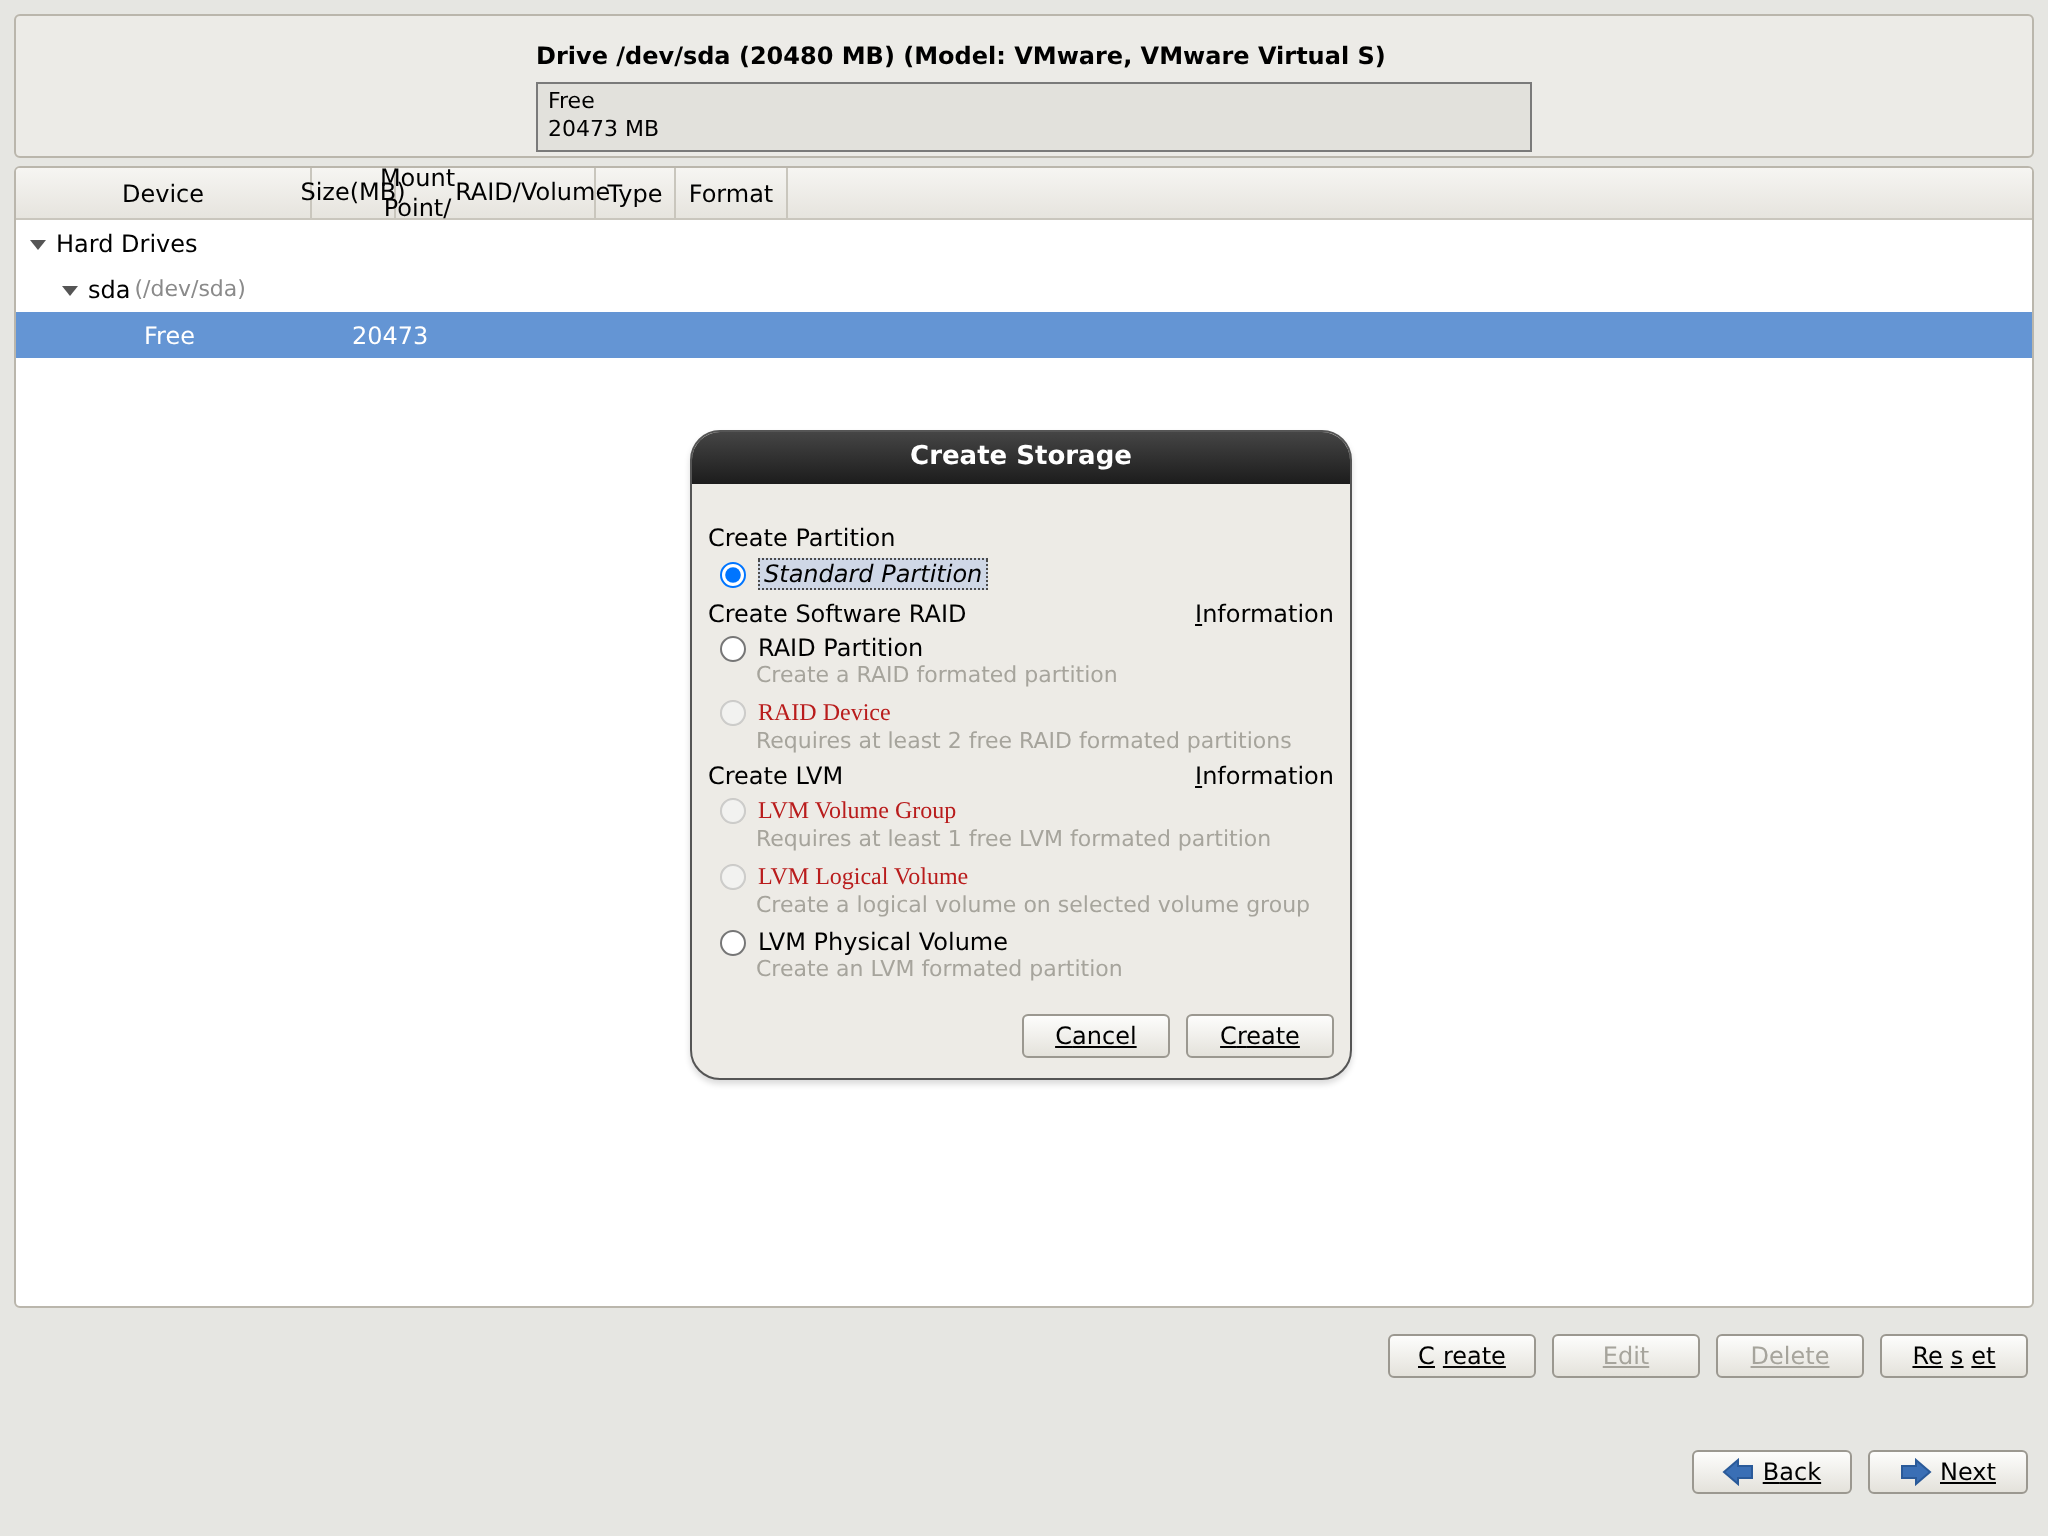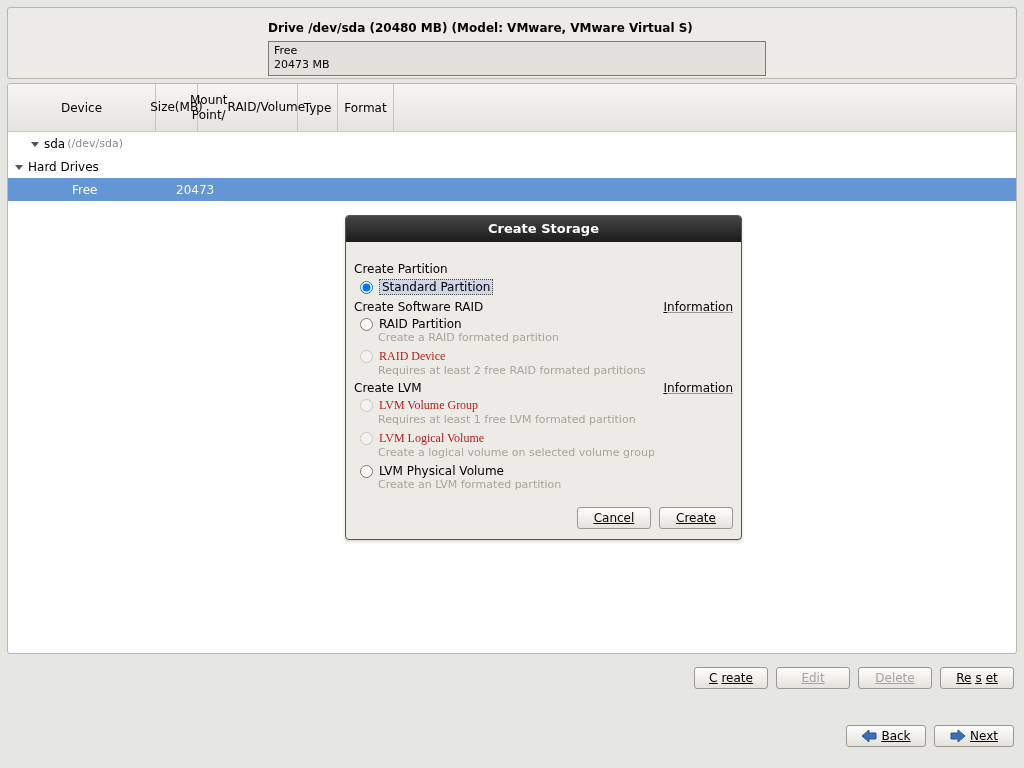--- a/index.html
+++ b/index.html
@@ -46,21 +46,21 @@
   border: 1px solid #bab6ac;
   border-radius: 3px;
   background: #fff;
   height: 571px;
   overflow: hidden;
 }
 .part-header {
   display: flex;
   background: linear-gradient(#f6f5f2, #e6e4de);
   border-bottom: 1px solid #c9c6bd;
-  height: 48px;
+  height: 26px;
 }
 .part-header .col {
   border-right: 1px solid #c9c6bd;
   display: flex;
   align-items: center;
   justify-content: center;
   text-align: center;
   font-size: 12px;
   padding: 2px 4px;
 }
@@ -94,24 +94,24 @@
 .tree-indent { display: inline-block; }
 .tree-label { padding-left: 2px; }
 .tree-subpath { color: #8a8a8a; font-size: 11px; margin-left: 2px; }
 .tree-row .cell-size { position: absolute; left: 168px; }
 
 
 .dialog {
   position: absolute;
   left: 345px;
   top: 215px;
-  width: 397px;
+  width: 331px;
   background: #edebe6;
   border: 1px solid #555;
-  border-radius: 4px;
+  border-radius: 15px;
   box-shadow: 0 2px 3px rgba(0,0,0,.15);
   overflow: hidden;
 }
 .dialog-title {
   background: linear-gradient(#454545, #1c1c1c);
   color: #fff;
   font-weight: bold;
   text-align: center;
   padding: 5px 0 6px 0;
   font-size: 13px;
@@ -120,36 +120,36 @@
   padding: 16px 8px 6px 8px;
 }
 .section-header {
   font-size: 12px;
   color: #000;
   margin-top: 4px;
   display: flex;
   justify-content: space-between;
 }
 .info-link {
-  text-decoration: underline;
   text-decoration-color: #999;
   color: #000;
 }
 .info-link .ul { text-decoration: underline; }
 .radio-row {
   display: flex;
   align-items: center;
   padding: 3px 0 1px 6px;
 }
 .radio-row input { margin-right: 6px; }
 .radio-label { font-size: 12px; }
 .radio-label.selbox {
   border: 1px dotted #4a4a4a;
   background: #cfd7e6;
   padding: 0 2px;
+  font-style: italic;
 }
 .radio-row.disabled .radio-label { color: #b91c1c; font-family: Liberation Serif, serif; }
 .radio-desc {
   font-size: 11px;
   color: #a6a49c;
   margin-left: 24px;
   margin-top: -1px;
   margin-bottom: 2px;
 }
 .dialog-buttons {
@@ -214,38 +214,38 @@
     </div>
     <div class="col col-mount">
       <span>Mount Point/</span>
       <span>RAID/Volume</span>
     </div>
     <div class="col col-type">Type</div>
     <div class="col col-format">Format</div>
   </div>
 
   <div class="tree">
+    <div class="tree-row">
+      <span class="tree-toggle">
+        <svg width="10" height="10">
+            <polygon points="1,3 9,3 5,8" fill="#555"></polygon>
+          </svg>
+      </span>
+      <span class="tree-label">Hard Drives</span>
+    </div>
     <div class="tree-row">
       <span class="tree-indent" style="width:16px"></span>
       <span class="tree-toggle">
         <svg width="10" height="10">
             <polygon points="1,3 9,3 5,8" fill="#555"></polygon>
           </svg>
       </span>
       <span class="tree-label">sda</span>
       <span class="tree-subpath">(/dev/sda)</span>
     </div>
-    <div class="tree-row">
-      <span class="tree-toggle">
-        <svg width="10" height="10">
-            <polygon points="1,3 9,3 5,8" fill="#555"></polygon>
-          </svg>
-      </span>
-      <span class="tree-label">Hard Drives</span>
-    </div>
     <div class="tree-row selected" style="position:relative">
       <span class="tree-indent" style="width:58px"></span>
       <span class="tree-label">Free</span>
       <span class="cell-size">20473</span>
     </div>
   </div>
 </div>
 
 <div class="dialog">
   <div class="dialog-title">Create Storage</div>

